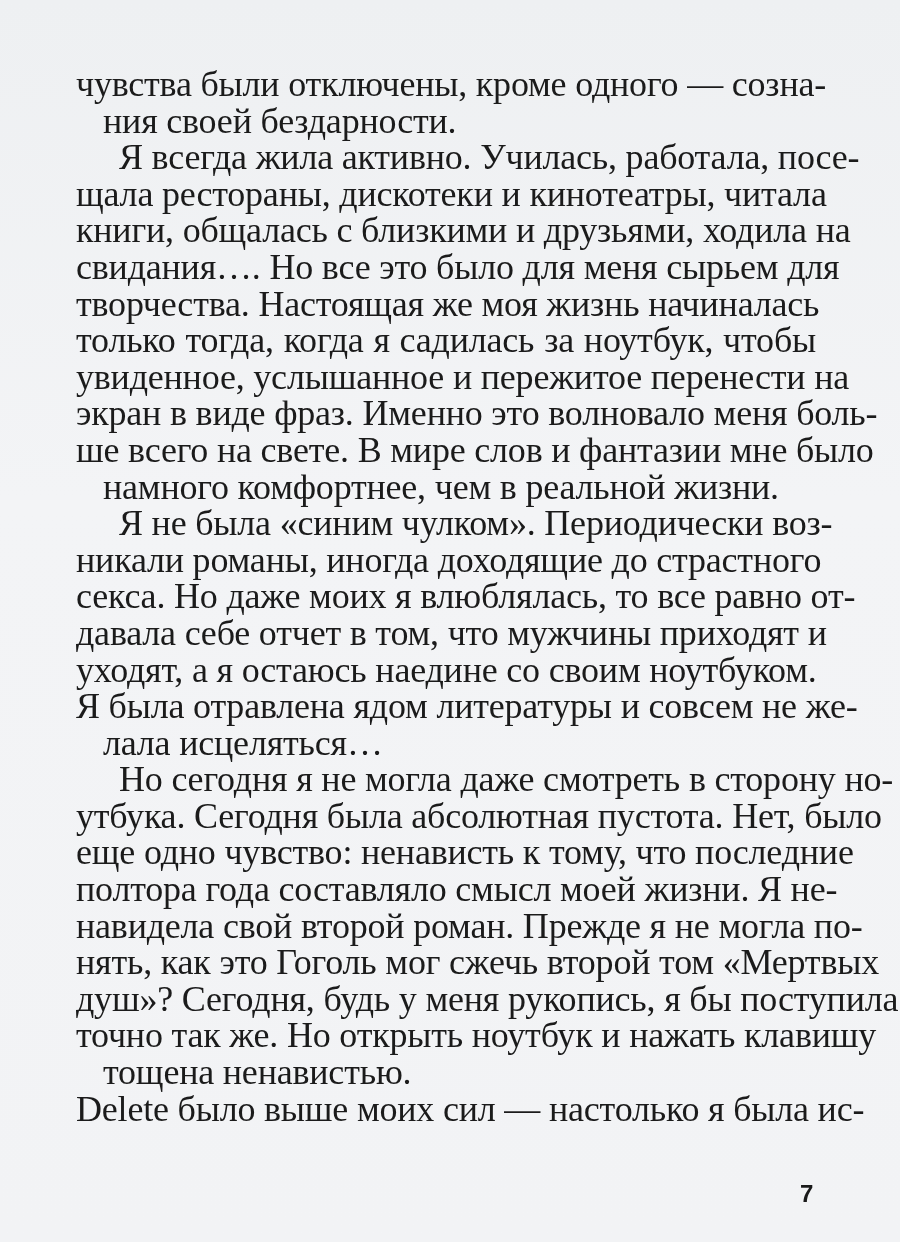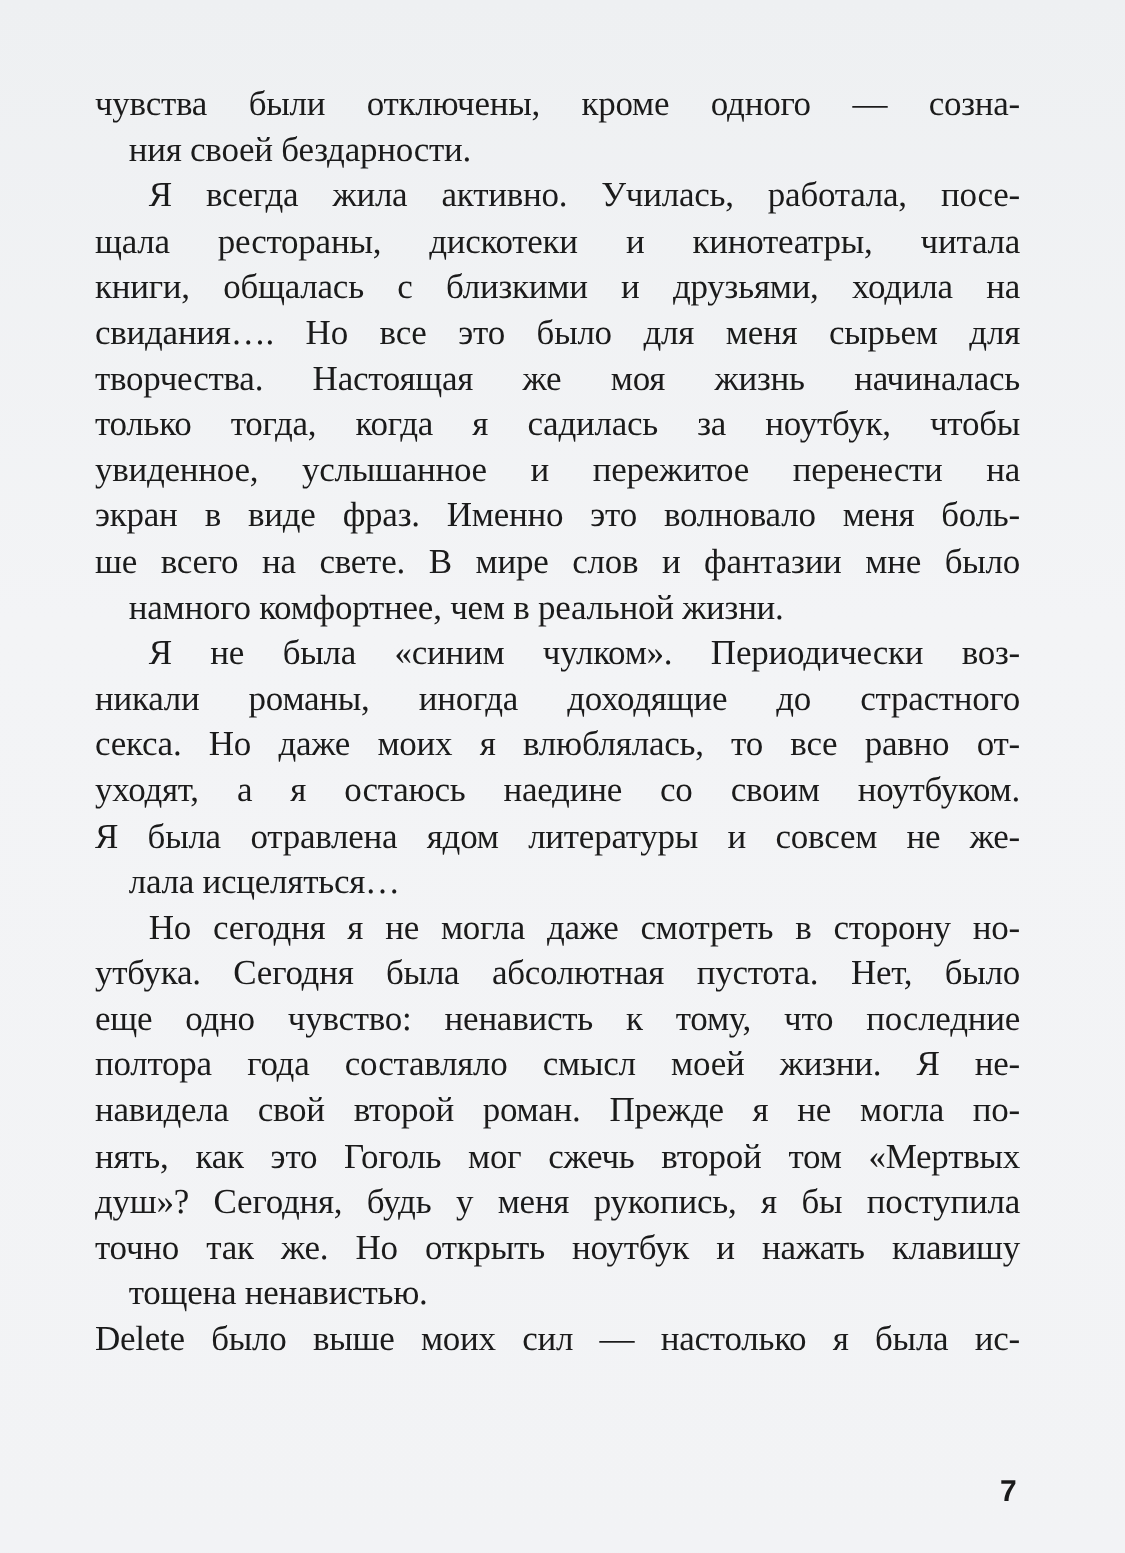--- a/index.html
+++ b/index.html
@@ -20,21 +20,21 @@
       width: 900px;
       height: 1242px;
       background: linear-gradient(180deg, #eef0f2 0%, #f3f4f6 40%, #f2f3f5 100%);
     }
     .text-block {
       position: absolute;
       left: 76px;
       top: 66px;
       width: 740px;
       font-family: "Liberation Serif", "DejaVu Serif", serif;
-      font-size: 28px;
+      font-size: 36px;
       line-height: 36.6px;
       color: #1b1b1b;
       letter-spacing: -0.2px;
     }
     .line {
       display: block;
       height: 36.6px;
       white-space: nowrap;
       text-align: justify;
       text-align-last: justify;
@@ -69,20 +69,21 @@
       <span class="line">свидания…. Но все это было для меня сырьем для</span>
       <span class="line">творчества. Настоящая же моя жизнь начиналась</span>
       <span class="line">только тогда, когда я садилась за ноутбук, чтобы</span>
       <span class="line">увиденное, услышанное и пережитое перенести на</span>
       <span class="line">экран в виде фраз. Именно это волновало меня боль-</span>
       <span class="line">ше всего на свете. В мире слов и фантазии мне было</span>
       <span class="line last">намного комфортнее, чем в реальной жизни.</span>
       <span class="line indent">Я не была «синим чулком». Периодически воз-</span>
       <span class="line">никали романы, иногда доходящие до страстного</span>
       <span class="line">секса. Но даже моих я влюблялась, то все равно от-</span>
+      <span class="line">давала себе отчет в том, что мужчины приходят и</span>
       <span class="line">уходят, а я остаюсь наедине со своим ноутбуком.</span>
       <span class="line">Я была отравлена ядом литературы и совсем не же-</span>
       <span class="line last">лала исцеляться…</span>
       <span class="line indent">Но сегодня я не могла даже смотреть в сторону но-</span>
       <span class="line">утбука. Сегодня была абсолютная пустота. Нет, было</span>
       <span class="line">еще одно чувство: ненависть к тому, что последние</span>
       <span class="line">полтора года составляло смысл моей жизни. Я не-</span>
       <span class="line">навидела свой второй роман. Прежде я не могла по-</span>
       <span class="line">нять, как это Гоголь мог сжечь второй том «Мертвых</span>
       <span class="line">душ»? Сегодня, будь у меня рукопись, я бы поступила</span>

